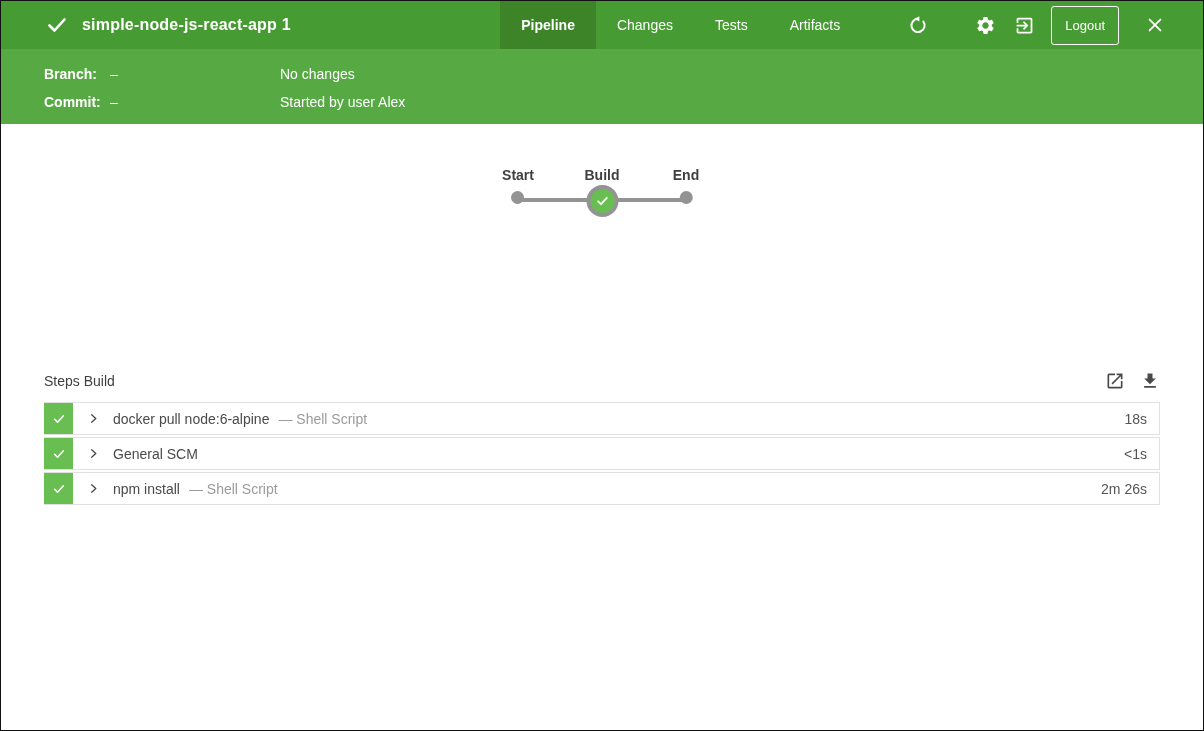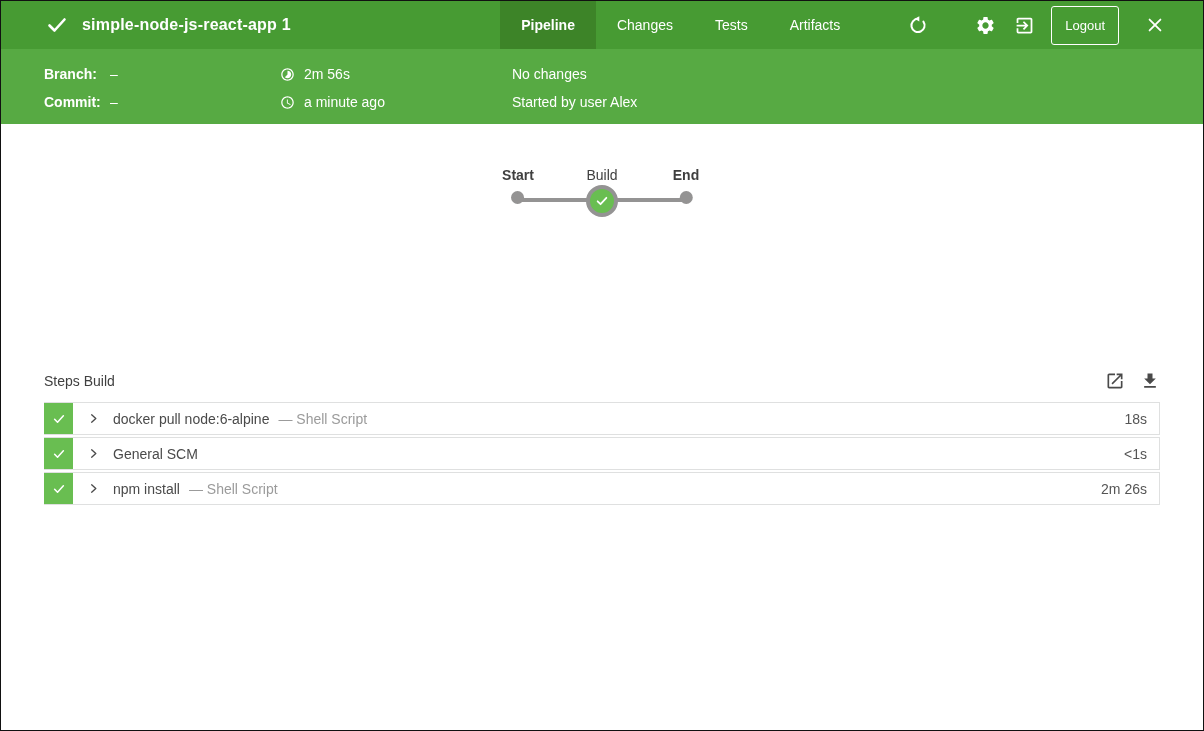--- a/index.html
+++ b/index.html
@@ -88,21 +88,21 @@
   .main{ padding:0 43px; }
 
   .pipeline-graph{ position:relative; width:220px; height:56px; margin:44px auto 0; }
   .p-edge{
     position:absolute; left:26px; right:26px; top:30px; height:4px;
     background:var(--node-gray); border-radius:2px;
   }
   .pnode{ position:absolute; top:0; transform:translateX(-50%); text-align:center; }
   .pnode-start{ left:26px; } .pnode-build{ left:110px; } .pnode-end{ left:194px; }
   .p-label{ display:block; font-size:14px; color:#3f3f3f; line-height:14px; margin-bottom:3px; white-space:nowrap;font-weight:bold; }
-  .pnode-build .p-label{ font-weight:400; }
+  .pnode-build .p-label{ font-weight:700; }
   .p-dot{
     display:block; width:13px; height:13px; border-radius:50%;
     background:var(--node-gray); margin:9px auto 0;
   }
   .p-big{
     width:32px; height:32px; border-radius:50%;
     background:var(--success-green);
     border:4px solid var(--node-gray);
     display:flex; align-items:center; justify-content:center;
     margin:0 auto; cursor:pointer;
@@ -196,38 +196,20 @@
     <div class="info-row">
       <span class="info-lbl">Branch:</span>
       <span class="info-val">–</span>
     </div>
     <div class="info-row">
       <span class="info-lbl">Commit:</span>
       <span class="info-val">–</span>
     </div>
   </div>
 
-  <div class="info-col col-time">
-    <div class="info-row">
-      <span class="info-ico">
-        <svg width="15" height="15" viewBox="0 0 24 24" fill="#fff">
-            <path d="M16.24 7.76C15.07 6.59 13.54 6 12 6v6l-4.24 4.24c2.34 2.34 6.14 2.34 8.49 0 2.34-2.34 2.34-6.14-.01-8.48zM12 2C6.48 2 2 6.48 2 12s4.48 10 10 10 10-4.48 10-10S17.52 2 12 2zm0 18c-4.42 0-8-3.58-8-8s3.58-8 8-8 8 3.58 8 8-3.58 8-8 8z"></path>
-          </svg>
-      </span>
-      <span>2m 56s</span>
-    </div>
-    <div class="info-row">
-      <span class="info-ico">
-        <svg width="15" height="15" viewBox="0 0 24 24" fill="#fff">
-            <path d="M11.99 2C6.47 2 2 6.48 2 12s4.47 10 9.99 10C17.52 22 22 17.52 22 12S17.52 2 11.99 2zM12 20c-4.42 0-8-3.58-8-8s3.58-8 8-8 8 3.58 8 8-3.58 8-8 8zm.5-13H11v6l5.25 3.15.75-1.23-4.5-2.67z"></path>
-          </svg>
-      </span>
-      <span>a minute ago</span>
-    </div>
-  </div>
 
   <div class="info-col">
     <div class="info-row">
         <span>No changes</span>
       </div>
     <div class="info-row">
         <span>Started by user Alex</span>
       </div>
   </div>
 </div>

